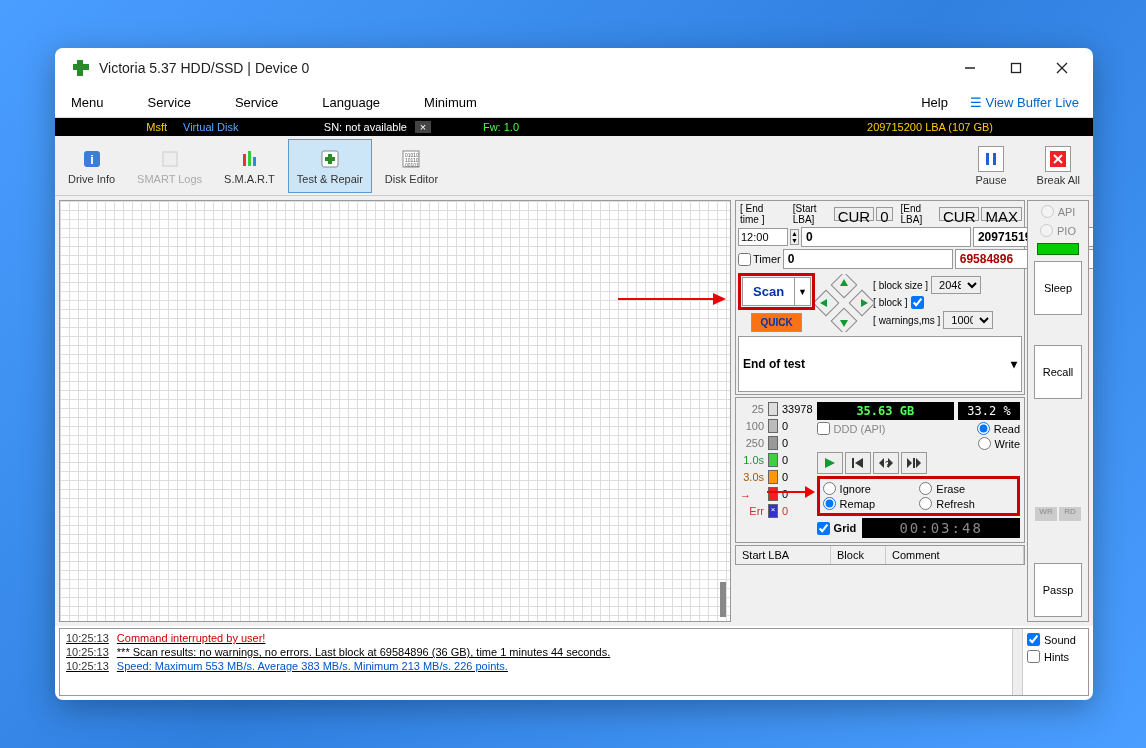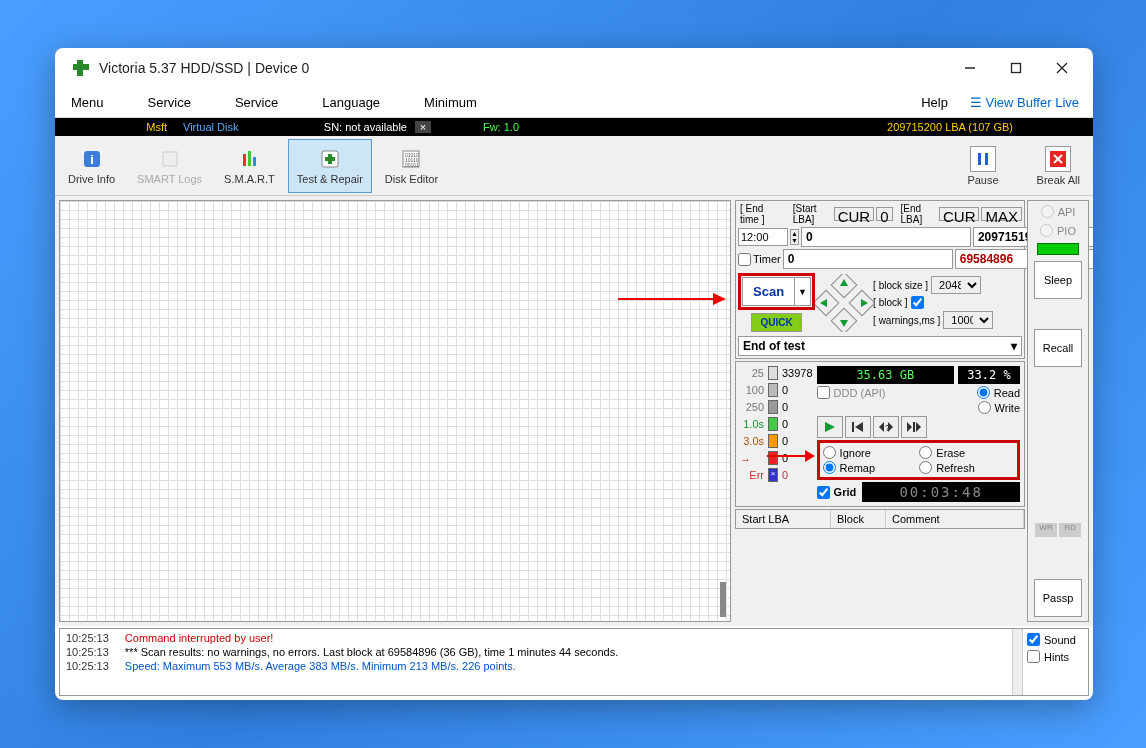--- a/index.html
+++ b/index.html
@@ -16,70 +16,70 @@
 .menu-item { padding: 4px 12px; cursor:pointer; }
 .menu-right { margin-left:auto; display:flex; align-items:center; }
 .view-buffer { color:#0066cc; padding:4px 10px; display:flex; align-items:center; gap:4px; }
 .infobar { height:18px; background:#000; color:#fff; display:flex; align-items:center; font-size:11px; font-family:'Consolas',monospace; }
 .info-seg { padding:0 8px; }
 .info-msft { color:#ffcc00; text-align:right; flex:0 0 120px;}
 .info-virtual { color:#55aaff; flex:0 0 120px; }
 .info-sn { flex:0 0 120px; text-align:right; }
 .info-x { width:16px; text-align:center; background:#444; }
 .info-fw { color:#4f4; flex:0 0 140px; text-align:center; }
-.info-lba { color:#ffcc00; margin-left:auto; padding-right:80px; }
+.info-lba { color:#ffcc00; margin-left:auto; padding-right:100px; }
 .toolbar { height:60px; background:#f0f0f0; border-bottom:1px solid #ccc; display:flex; align-items:center; padding:2px 4px; gap:4px; }
 .tool-btn { display:flex; flex-direction:column; align-items:center; justify-content:center; padding:4px 8px; min-width:58px; height:54px; border:1px solid transparent; cursor:pointer; font-size:11px; color:#333; }
 .tool-btn.active { background:#cde6f7; border:1px solid #5b9bd5; }
 .tool-btn.disabled { color:#aaa; }
 .tool-icon { width:24px; height:24px; margin-bottom:2px; display:flex; align-items:center; justify-content:center; font-size:16px; }
-.tool-right { margin-left:auto; display:flex; gap:20px; }
+.tool-right { margin-left:auto; display:flex; gap:12px; }
 .tool-right .tool-btn { min-width:48px; }
 .main { flex:1; display:flex; background:#f0f0f0; overflow:hidden; }
 .grid-area { flex:1; margin:4px; background:#fff; border:1px solid #999; position:relative; }
 .grid-pattern { width:100%; height:100%; background-image: linear-gradient(to right, #ddd 1px, transparent 1px), linear-gradient(to bottom, #ddd 1px, transparent 1px); background-size: 9px 9px; }
 .scan-panel { width:290px; margin:4px 2px 4px 0; display:flex; flex-direction:column; gap:2px; font-size:11px; }
 .scan-top { background:#f0f0f0; border:1px solid #999; padding:2px; }
 .scan-lba-row { display:flex; gap:2px; align-items:center; margin-bottom:2px; }
 .lba-label { font-size:10px; padding:0 2px; }
 .cur-btn { font-size:15px; background:#eee; border:1px solid #999; padding:0 3px; height:14px; }
 .lba-input { flex:1; border:1px solid #999; padding:2px 4px; font-size:12px; font-weight:bold; }
 .red-text { color:#a00; }
 .time-input { width:50px; border:1px solid #999; padding:2px; font-size:11px; }
 .scan-mid-row { display:flex; align-items:center; margin:4px 0; }
 .scan-btn-wrap { border:3px solid #c00; padding:1px; display:flex; }
 .scan-button { background:#fff; border:1px solid #999; padding:6px 10px; font-weight:bold; color:#0033aa; font-size:13px; cursor:pointer; }
 .scan-dd { background:#fff; border:1px solid #999; border-left:none; width:16px; display:flex; align-items:center; justify-content:center; cursor:pointer; font-size:9px;}
-.quick-btn { font-size:10px; font-weight:bold; color:#0033aa; border:1px solid #999; background:#84cc16; padding:3px 8px; margin-top:3px; cursor:pointer;}
+.quick-btn { font-size:10px; font-weight:bold; color:#0033aa; border:1px solid #999; background:#f97316; padding:3px 8px; margin-top:3px; cursor:pointer;}
 .nav-diamond { position:relative; width:58px; height:58px; }
 .params { display:flex; flex-direction:column; gap:2px; font-size:10px; flex:1; }
 .param-row { display:flex; align-items:center; gap:3px; }
 .param-input { width:50px; border:1px solid #999; font-size:11px; padding:1px 3px; }
-.select-box { flex:1; border:1px solid #999; background:#fff; padding:2px 4px; font-size:12px; font-weight:bold; display:flex; justify-content:space-between; }
+.select-box { flex:1; border:1px solid #999; background:#fff; padding:20px 4px; font-size:12px; font-weight:bold; display:flex; justify-content:space-between; }
 .stat-panel { background:#f0f0f0; border:1px solid #999; padding:4px; display:flex; gap:4px; }
 .stat-left { display:flex; flex-direction:column; gap:3px; font-size:11px; }
 .stat-row { display:flex; align-items:center; gap:4px; }
 .stat-sq { width:10px; height:14px; border:1px solid #666; }
 .stat-right { flex:1; display:flex; flex-direction:column; gap:2px; }
-.black-box { background:#000; color:#5f5; font-family:'Consolas',monospace; padding:2px 10px; font-size:12px; font-weight:normal; display:inline-block; min-width:70px; text-align:center; }
+.black-box { background:#000; color:#5f5; font-family:'Consolas',monospace; padding:2px 10px; font-size:12px; font-weight:bold; display:inline-block; min-width:70px; text-align:center; }
 .pct-box { background:#000; color:#fff; padding:2px 6px; font-size:12px; font-family:'Consolas',monospace; text-align:center; }
 .radio-row { display:flex; align-items:center; gap:4px; font-size:11px; }
 .play-row { display:flex; gap:2px; }
 .play-btn { width:26px; height:22px; border:1px solid #999; background:#eee; display:flex; align-items:center; justify-content:center; cursor:pointer; font-size:11px; }
 .action-box { border:3px solid #c00; padding:3px; display:grid; grid-template-columns:1fr 1fr; gap:2px; }
 .grid-cb { display:flex; align-items:center; gap:4px; }
 .time-display { background:#000; color:#888; font-family:'Consolas',monospace; padding:2px 8px; font-size:14px; }
 .table-hdr { display:flex; background:#f0f0f0; border:1px solid #999; font-size:11px; }
 .table-hdr > div { padding:3px 6px; border-right:1px solid #ccc; }
 .right-sidebar { width:62px; margin:4px 4px 4px 0; background:#f0f0f0; border:1px solid #999; padding:4px 2px; display:flex; flex-direction:column; gap:6px; font-size:11px; align-items:center; }
-.side-btn { width:48px; border:1px solid #999; background:#fff; padding:12px 2px; font-size:11px; cursor:pointer; }
+.side-btn { width:48px; border:1px solid #999; background:#fff; padding:20px 2px; font-size:11px; cursor:pointer; }
 .green-bar { width:42px; height:12px; background:#0c0; border:1px solid #070; }
 .log-area { height:68px; margin:2px 4px 4px 4px; background:#fff; border:1px solid #999; overflow:hidden; display:flex; }
 .log-lines { flex:1; padding:2px; font-size:11px; font-family:'Consolas',monospace; }
-.log-line { display:flex; gap:16px; padding:1px 4px; }
+.log-line { display:flex; gap:8px; padding:1px 4px;text-decoration:underline; }
 .log-time { color:#333; }
 .log-red { color:#c00; }
 .log-blue { color:#05c; }
 .log-side { width:66px; padding:4px; border-left:1px solid #ccc; }
 .log-cb { display:flex; align-items:center; gap:4px; font-size:11px; margin-bottom:4px; }
 .arrow-red { position:absolute; pointer-events:none; }
 input[type=checkbox], input[type=radio] { margin:0; }
 .svg-icon { width:22px; height:22px; }
 </style>
 </head>

